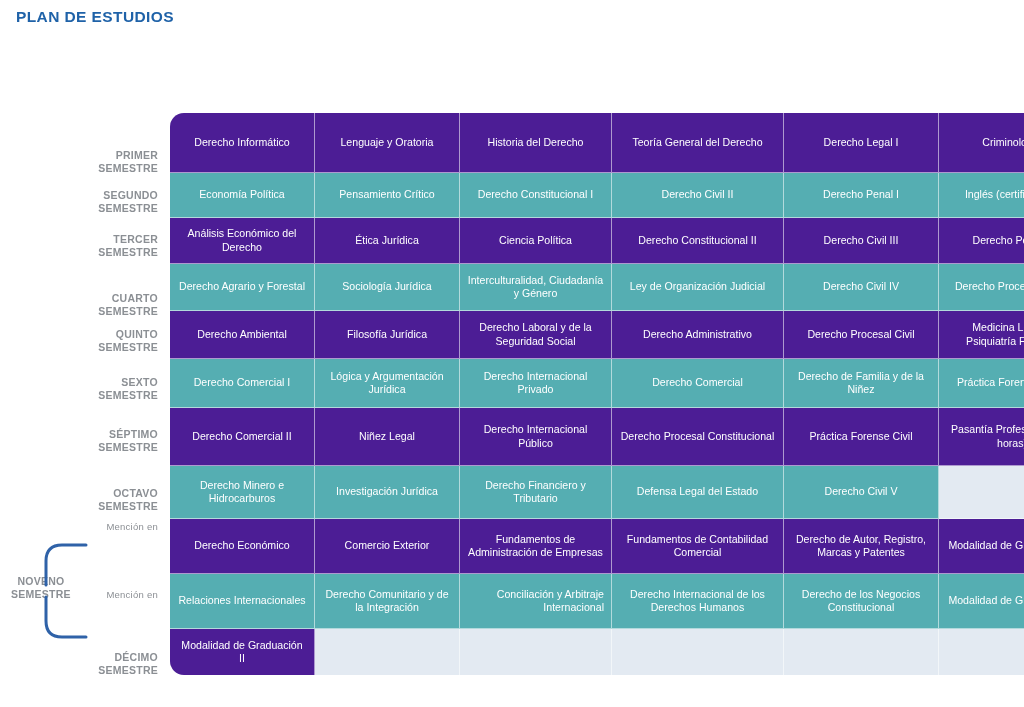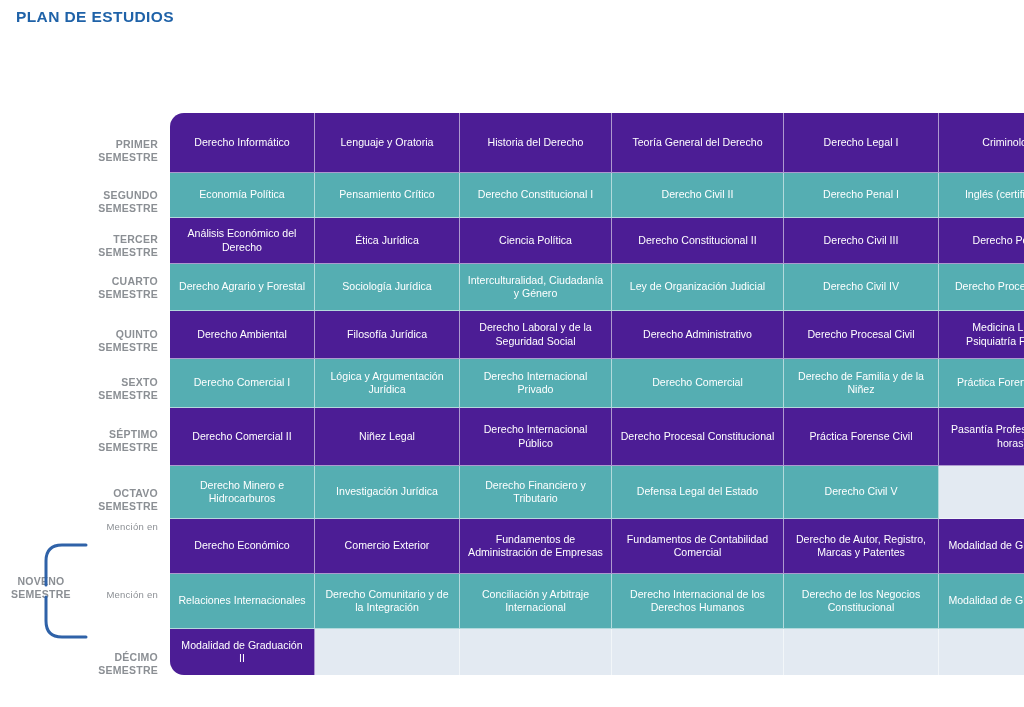--- a/index.html
+++ b/index.html
@@ -130,24 +130,24 @@
 </style>
 </head>
 <body>
 
 <div id="page-title">PLAN DE ESTUDIOS</div>
 
 <div id="plan-wrapper">
 
   <div id="semester-rail">
 
-    <div class="sem-label" style="top:25px;">PRIMER<br>SEMESTRE</div>
+    <div class="sem-label" style="top:36px;">PRIMER<br>SEMESTRE</div>
     <div class="sem-label" style="top:76px;">SEGUNDO<br>SEMESTRE</div>
     <div class="sem-label" style="top:120px;">TERCER<br>SEMESTRE</div>
-    <div class="sem-label" style="top:162px;">CUARTO<br>SEMESTRE</div>
+    <div class="sem-label" style="top:179px;">CUARTO<br>SEMESTRE</div>
     <div class="sem-label" style="top:215px;">QUINTO<br>SEMESTRE</div>
     <div class="sem-label" style="top:263px;">SEXTO<br>SEMESTRE</div>
     <div class="sem-label" style="top:315px;">SÉPTIMO<br>SEMESTRE</div>
     <div class="sem-label" style="top:374px;">OCTAVO<br>SEMESTRE</div>
     <div class="sem-label" style="top:538px;">DÉCIMO<br>SEMESTRE</div>
 
     <div id="noveno-group">
 
       <div id="noveno-caption">NOVENO<br>SEMESTRE</div>
 
@@ -237,21 +237,21 @@
           <td class="blue" style="width: 130px;">Derecho Económico</td>
           <td class="blue" style="width: 130px;">Comercio Exterior</td>
           <td class="blue" style="width: 137px;">Fundamentos de Administración de Empresas</td>
           <td class="blue" style="width: 157px;">Fundamentos de Contabilidad Comercial</td>
           <td class="blue" style="width: 140px;">Derecho de Autor, Registro, Marcas y Patentes</td>
           <td class="blue" style="width: 132px;">Modalidad de Graduación I</td>
         </tr>
         <tr style="height: 55px;">
           <td class="teal" style="width: 130px;">Relaciones Internacionales</td>
           <td class="teal" style="width: 130px;">Derecho Comunitario y de la Integración</td>
-          <td class="teal" style="width: 137px;">Conciliación y Arbitraje Internacional</td>
+          <td class="teal" style="width: 137px; text-align: right;">Conciliación y Arbitraje Internacional</td>
           <td class="teal" style="width: 157px;">Derecho Internacional de los Derechos Humanos</td>
           <td class="teal" style="width: 140px;">Derecho de los Negocios Constitucional</td>
           <td class="teal" style="width: 132px;">Modalidad de Graduación I</td>
         </tr>
         <tr style="height: 46px;">
           <td class="blue" style="width: 130px;">Modalidad de Graduación II</td>
           <td class="empty" style="width: 130px;"></td>
           <td class="empty" style="width: 137px;"></td>
           <td class="empty" style="width: 157px;"></td>
           <td class="empty" style="width: 140px;"></td>

